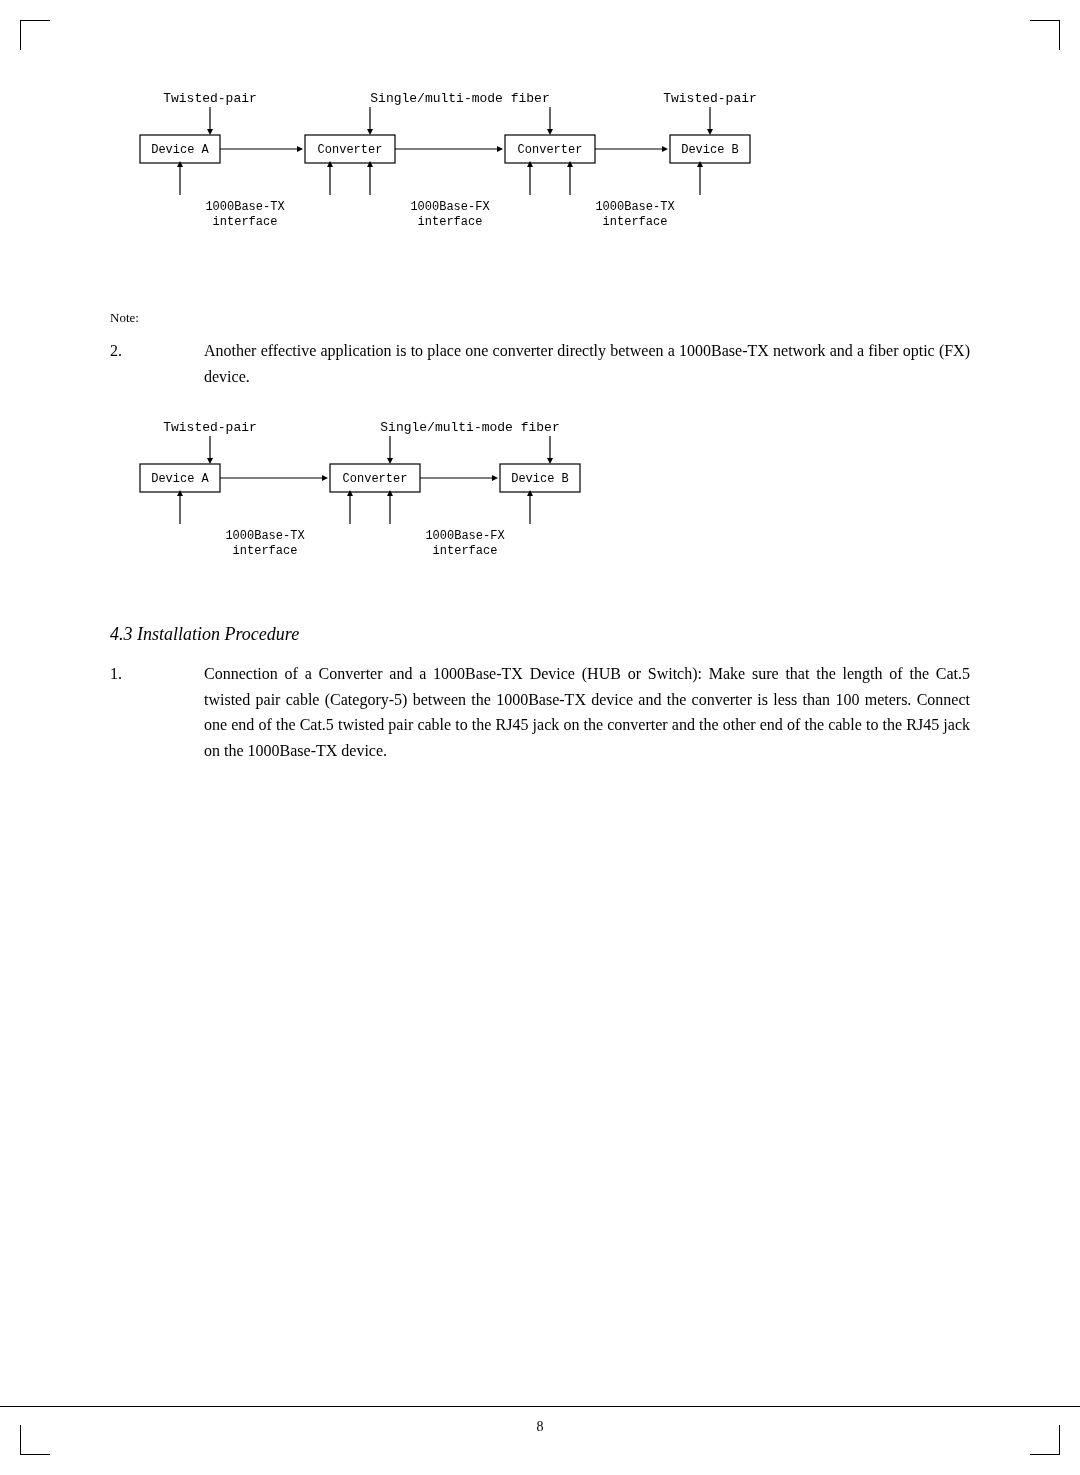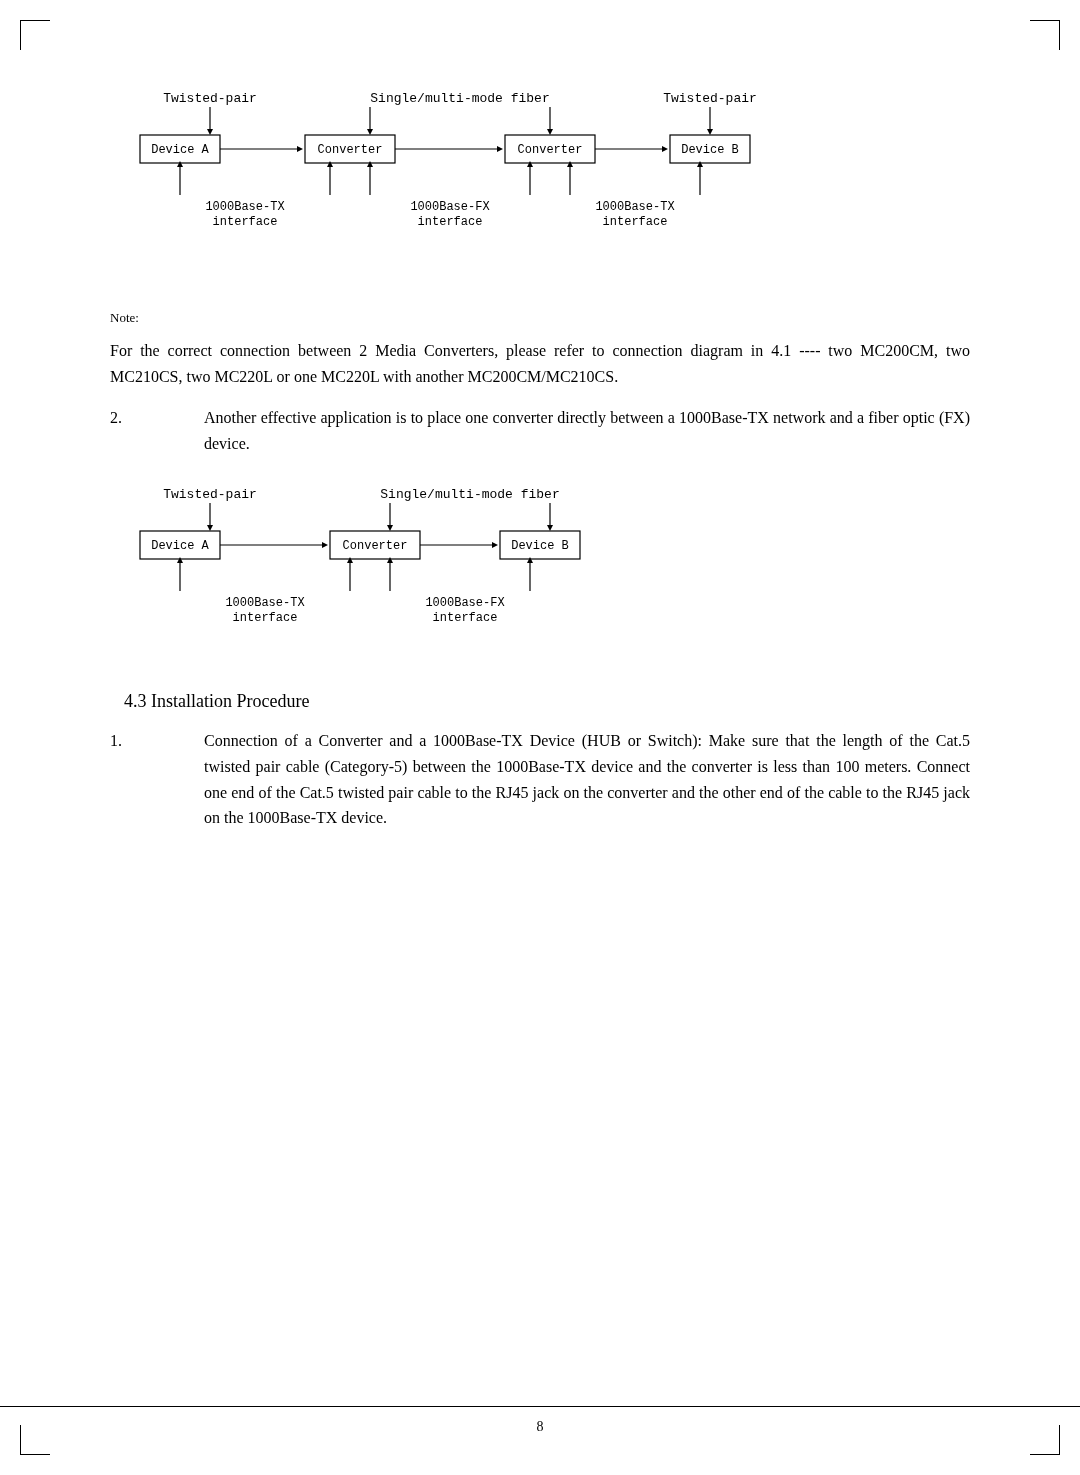--- a/index.html
+++ b/index.html
@@ -64,21 +64,22 @@
     .numbered-item .content {
       flex: 1;
       font-size: 16px;
       line-height: 1.6;
       text-align: justify;
       margin-left: 44px;
     }
     .section-heading {
       font-size: 18px;
       font-weight: normal;
-      margin: 20px 0 16px 14px;
+      margin: 20px 0 16px 0;
+      font-style: italic;
     }
 
     
     .page-footer {
       position: absolute;
       bottom: 40px;
       left: 0;
       right: 0;
       text-align: center;
       border-top: 1px solid #000;
@@ -164,21 +165,20 @@
       <text x="340" y="130" font-family="Courier, monospace" font-size="12" text-anchor="middle">1000Base-FX</text>
       <text x="340" y="145" font-family="Courier, monospace" font-size="12" text-anchor="middle">interface</text>
 
       <text x="525" y="130" font-family="Courier, monospace" font-size="12" text-anchor="middle">1000Base-TX</text>
       <text x="525" y="145" font-family="Courier, monospace" font-size="12" text-anchor="middle">interface</text>
     </svg>
   </div>
 
   <p class="note-heading">Note:</p>
 
-  <p class="paragraph">For the correct connection between 2 Media Converters, please refer to connection diagram in 4.1 ---- two MC200CM, two MC210CS, two MC220L or one MC220L with another MC200CM/MC210CS.</p>
 
   <div class="numbered-item">
     <span class="num">2.</span>
     <span class="content">Another effective application is to place one converter directly between a 1000Base-TX network and a fiber optic (FX) device.</span>
   </div>
 
   <div class="diagram-container">
     <svg class="diagram-svg" width="580" height="185" viewBox="0 0 580 185">
 
       <text x="100" y="22" font-family="Courier, monospace" font-size="13" text-anchor="middle">Twisted-pair</text>

